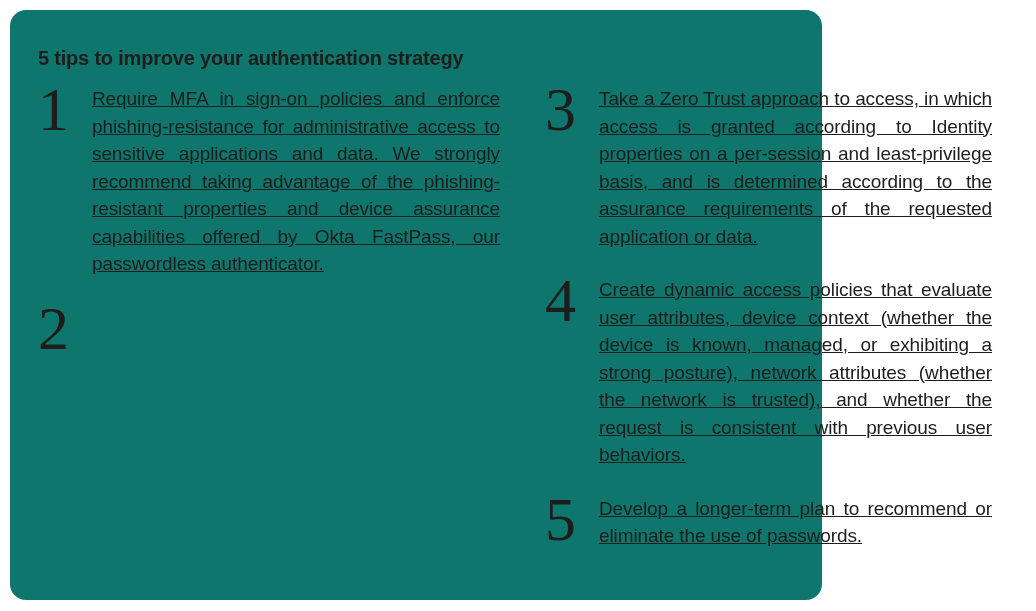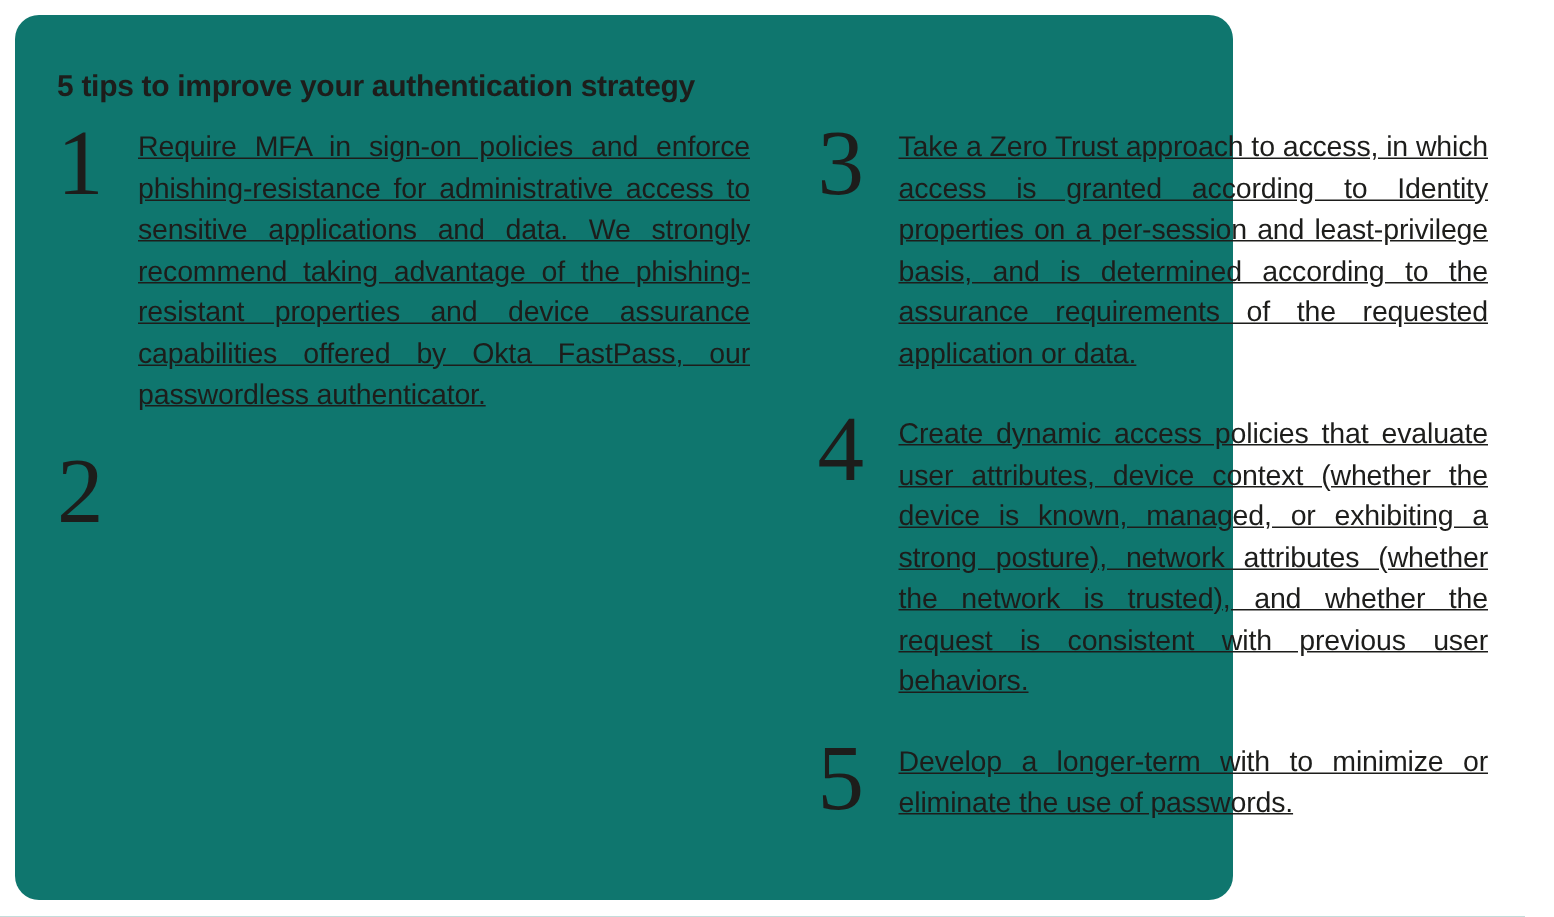--- a/index.html
+++ b/index.html
@@ -85,18 +85,18 @@
         <div class="tip-text">Take a Zero Trust approach to access, in which access is granted according to Identity properties on a per-session and least-privilege basis, and is determined according to the assurance requirements of the requested application or data.</div>
       </div>
 
       <div class="tip">
         <div class="tip-number">4</div>
         <div class="tip-text">Create dynamic access policies that evaluate user attributes, device context (whether the device is known, managed, or exhibiting a strong posture), network attributes (whether the network is trusted), and whether the request is consistent with previous user behaviors.</div>
       </div>
 
       <div class="tip">
         <div class="tip-number">5</div>
-        <div class="tip-text">Develop a longer-term with to minimize or eliminate the use of passwords.</div>
+        <div class="tip-text">Develop a longer-term plan to recommend or eliminate the use of passwords.</div>
       </div>
     </div>
 
   </div>
 </div>
 
 </body></html>

